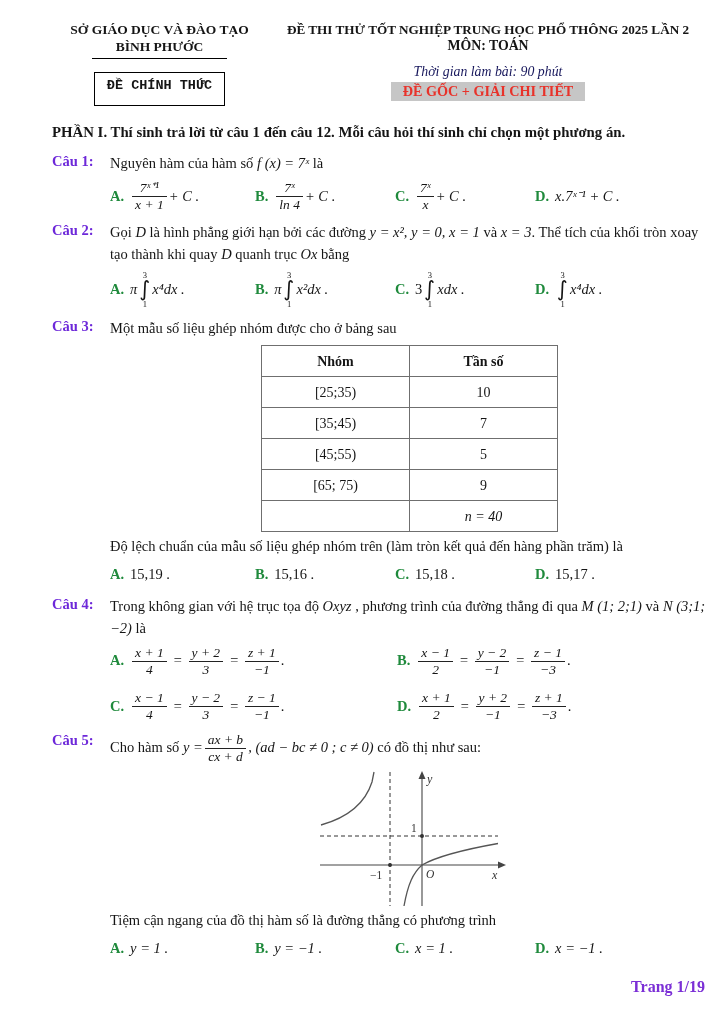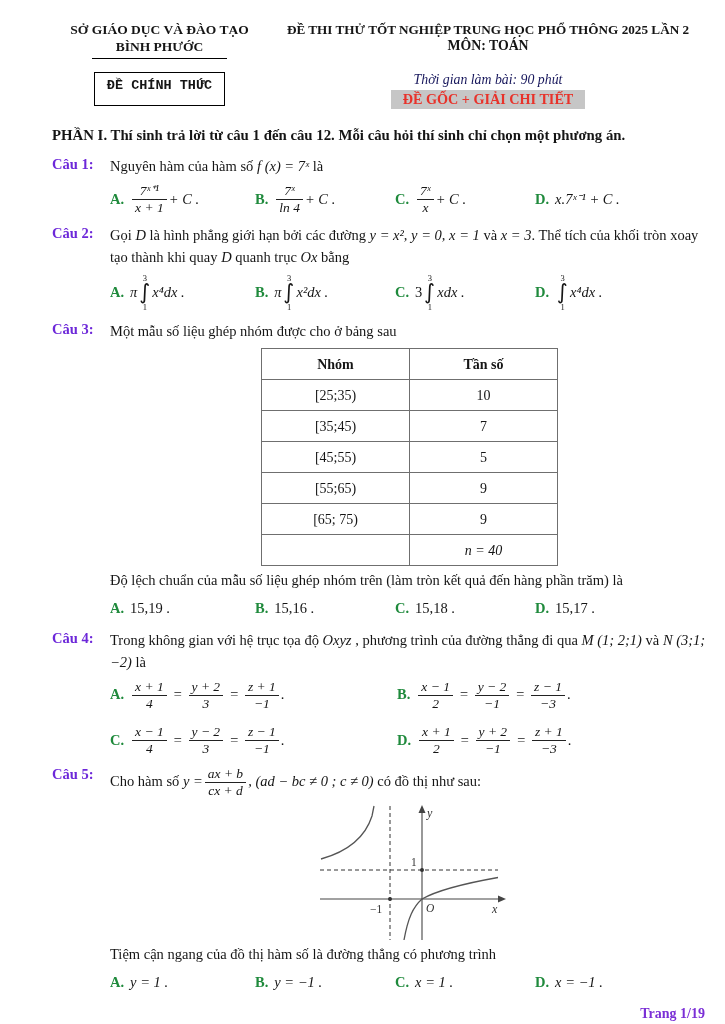--- a/index.html
+++ b/index.html
@@ -12,21 +12,21 @@
 
   
   .header { display:flex; }
   .h-left { width:215px; text-align:center; flex:0 0 215px; }
   .dept { font-weight:bold; font-size:13.5px; white-space:nowrap; }
   .prov { font-weight:bold; font-size:13.5px; display:inline-block; border-bottom:1.5px solid #000; padding:0 24px 3px; }
   .exam-box { display:inline-block; border:1.5px solid #000; padding:5px 12px 12px; font-weight:bold; font-size:13.5px; margin-top:13px;font-family:Liberation Mono, monospace; }
   .h-right { flex:1; text-align:center; }
   .title { font-weight:bold; font-size:13.2px; white-space:nowrap; }
   .subject { font-weight:bold; font-size:13.8px; }
-  .duration { font-style:italic; font-size:13.8px; color:#17175c; margin-top:18px; }
+  .duration { font-style:italic; font-size:13.8px; color:#17175c; margin-top:10px; }
   .hl { display:inline-block; background:#c6c6c6; color:#e8322a; font-weight:bold; font-size:14.2px; padding:1px 12px; margin-top:2px; }
 
   
   .part-heading { font-weight:bold; font-size:14.8px; margin:18px 0 12px; }
   .question { display:flex; margin-bottom:9px; }
   .qnum { flex:0 0 58px; width:58px; color:#6d28d9; font-weight:bold; }
   .qbody { flex:1; line-height:1.5; }
   .mi { font-style:italic; }
   .ol { color:#1f8a3c; font-weight:bold; margin-right:6px; }
 
@@ -45,21 +45,21 @@
   .intg .sym { font-size:21px; line-height:0.9; padding:1px 0; font-family:"DejaVu Sans", sans-serif; }
 
   .table-wrap { display:flex; justify-content:center; margin:6px 0 4px; }
   table.freq { border-collapse:collapse; }
   .freq th, .freq td { border:1px solid #6f6f6f; width:145px; height:28px; text-align:center; font-size:14px; font-weight:normal; }
   .freq th { font-weight:bold; }
 
   .graph-wrap { display:flex; justify-content:center; margin:2px 0 2px; }
   .gtext { font-family:"Liberation Serif", serif; fill:#333; }
 
-  .footer { text-align:right; font-weight:bold; color:#7b2fd6; font-size:14px; margin-top:12px; padding-right:4px; }
+  .footer { text-align:right; font-weight:bold; color:#7b2fd6; font-size:16px; margin-top:18px; padding-right:4px; }
 </style>
 </head>
 <body>
 
 <div class="page">
 
   <div class="header">
     <div class="h-left">
       <div class="dept">SỞ GIÁO DỤC VÀ ĐÀO TẠO</div>
       <div><span class="prov">BÌNH PHƯỚC</span></div>
@@ -178,24 +178,20 @@
               </tr>
           <tr>
                 <td>[35;45)</td>
                 <td>7</td>
               </tr>
           <tr>
                 <td>[45;55)</td>
                 <td>5</td>
               </tr>
           <tr>
-                <td>[55;65)</td>
-                <td>9</td>
-              </tr>
-          <tr>
                 <td>[65; 75)</td>
                 <td>9</td>
               </tr>
           <tr>
                 <td></td>
                 <td class="mi">n = 40</td>
               </tr>
         </tbody>
           </table>
       </div>

